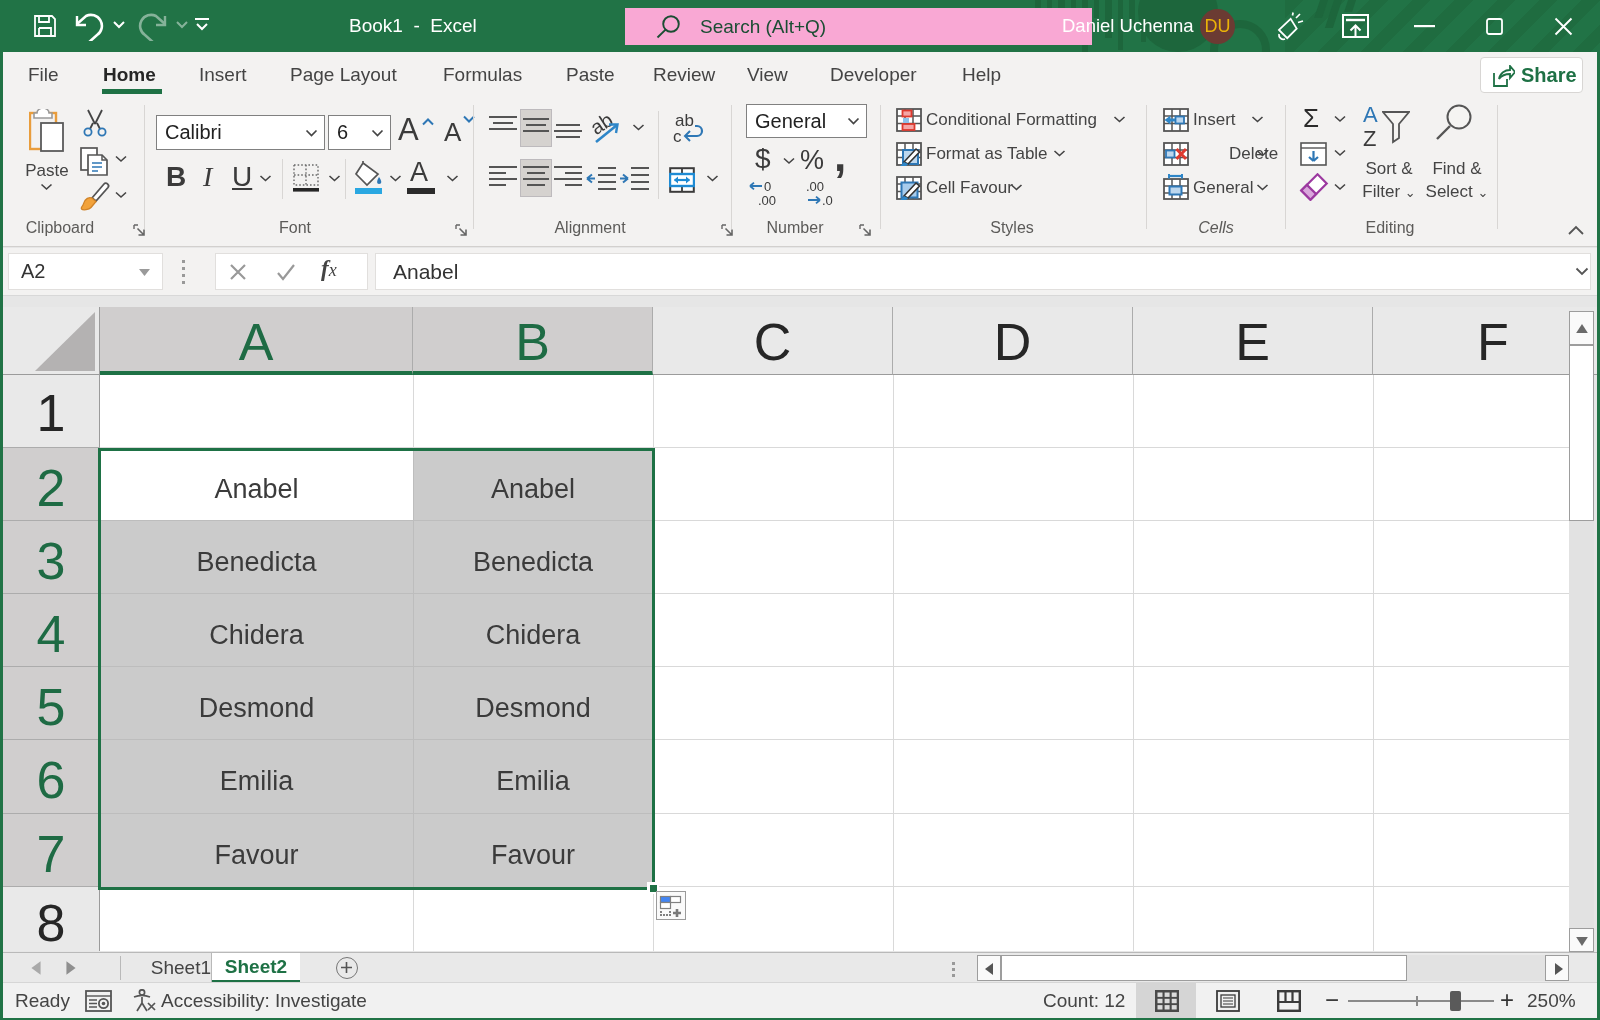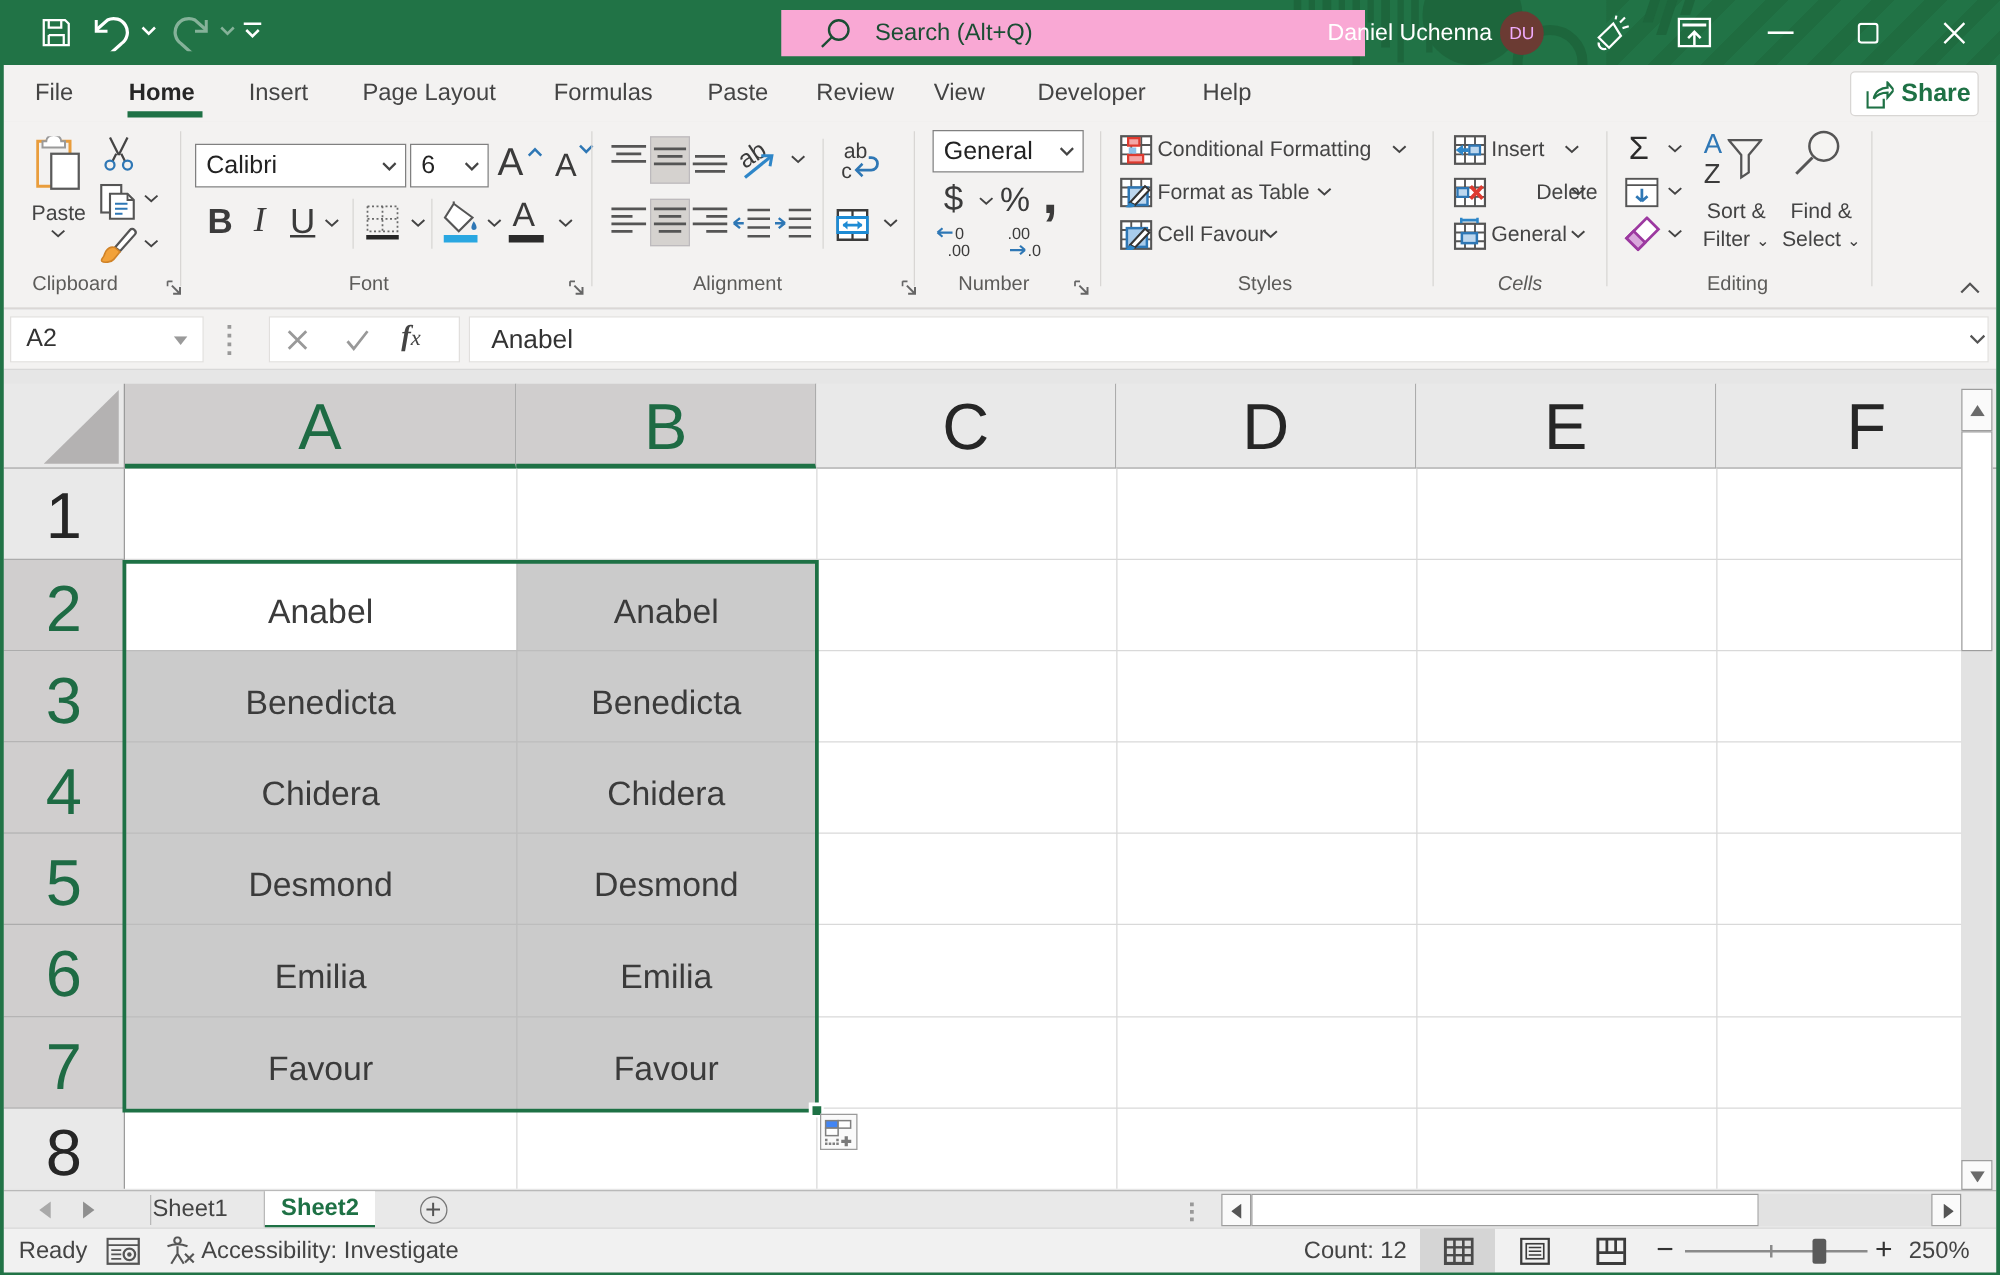--- a/index.html
+++ b/index.html
@@ -82,31 +82,32 @@
     <path d="M27 11 l-9 -8 a11 11 0 0 0 -11 19 l10 9" stroke-width="2.6"></path>
   </svg>
   <svg class="abs" style="left:175px;top:20px;opacity:.45;" width="14" height="10" viewBox="0 0 14 10" fill="none" stroke="#fff" stroke-width="2">
       <path d="M2 2 l5 5 l5 -5"></path>
     </svg>
 
   <svg class="abs" style="left:193px;top:17px;" width="18" height="16" viewBox="0 0 18 16" fill="none" stroke="#fff" stroke-width="2">
     <path d="M2 2 h14"></path>
       <path d="M4 7 l5 5 l5 -5"></path>
   </svg>
+  <div class="abs wt" style="left:349px;top:0;height:52px;line-height:52px;font-size:19px;">Book1&nbsp;&nbsp;-&nbsp;&nbsp;Excel</div>
 
   <div class="abs" style="left:625px;top:8px;width:467px;height:37px;background:#f9a8d4;">
     <svg class="abs" style="left:31px;top:6px;" width="26" height="26" viewBox="0 0 26 26" fill="none" stroke="#1B4D33" stroke-width="1.9">
       <circle cx="15" cy="10" r="7.8"></circle>
         <path d="M9.6 15.6 L1.5 23.5"></path>
     </svg>
     <div class="abs" style="left:75px;top:0;height:37px;line-height:37px;font-size:19px;color:#1B4D33;">Search (Alt+Q)</div>
   </div>
   <div class="abs wt" style="left:1062px;top:0;height:52px;line-height:52px;font-size:18.5px;">Daniel Uchenna</div>
 
-  <div class="abs" style="left:1200px;top:9px;width:35px;height:35px;border-radius:50%;background:#6B3B33;color:#f0abfc;font-size:14px;text-align:center;line-height:35px;">DU</div>
+  <div class="abs" style="left:1200px;top:9px;width:35px;height:35px;border-radius:50%;background:#6B3B33;color:#eab308;font-size:18px;text-align:center;line-height:35px;">DU</div>
 
   <svg class="abs" style="left:1273px;top:12px;" width="32" height="29" viewBox="0 0 32 29" fill="none" stroke="#fff" stroke-width="1.8">
     <path d="M6 16 L20 8 l3.5 11 L12 26 z" transform="rotate(-14 14 17)"></path>
     <path d="M6 22 a4.5 4.5 0 0 0 6 5"></path>
     <path d="M23 6 l4 -4 M25 10.5 l5 -1.5 M19.5 3.5 l0.6 -3" stroke-width="1.7"></path>
   </svg>
 
   <svg class="abs" style="left:1342px;top:14px;" width="27" height="24" viewBox="0 0 27 24" fill="none" stroke="#fff" stroke-width="2">
     <rect x="1" y="1" width="25" height="22"></rect>
     <path d="M4 6 h19" stroke-width="2.4"></path>
@@ -590,21 +591,21 @@
   </div>
 </div>
 <div id="tabstrip">
   <svg class="abs" style="left:26px;top:7px;" width="14" height="16" viewBox="0 0 12 14">
       <polygon points="10,1 10,13 2,7" fill="#A9A9A9"></polygon>
     </svg>
   <svg class="abs" style="left:61px;top:7px;" width="14" height="16" viewBox="0 0 12 14">
       <polygon points="2,1 2,13 10,7" fill="#8f8f8f"></polygon>
     </svg>
   <div class="abs" style="left:117px;top:3px;width:1px;height:24px;background:#B9B9B9;"></div>
-  <div class="abs" style="left:119px;top:0;width:90px;height:30px;font-size:19px;color:#444;text-align:left;line-height:29px;border-right:1px solid #B9B9B9;">Sheet1</div>
+  <div class="abs" style="left:119px;top:0;width:90px;height:30px;font-size:19px;color:#444;text-align:right;line-height:29px;border-right:1px solid #B9B9B9;">Sheet1</div>
   <div class="abs" style="left:209px;top:0;width:88px;height:27px;background:#fff;font-size:19px;font-weight:bold;color:#1E7145;text-align:center;line-height:27px;">Sheet2</div>
   <div class="abs" style="left:209px;top:27px;width:88px;height:3px;background:#1E7145;"></div>
   <div class="abs" style="left:333px;top:4px;width:22px;height:22px;border:1.5px solid #767676;border-radius:50%;">
     <svg style="position:absolute;left:4px;top:4px;" width="11" height="11" viewBox="0 0 11 11" stroke="#555" stroke-width="1.6">
         <path d="M5.5 0 v11 M0 5.5 h11"></path>
       </svg>
   </div>
 
   <div class="abs" style="left:949px;top:9px;width:3px;height:3px;background:#999;box-shadow:0 6px 0 #999, 0 12px 0 #999;"></div>
   <div class="abs" style="left:974px;top:2px;width:24px;height:26px;background:#FAFAFA;border:1px solid #9D9D9D;">

